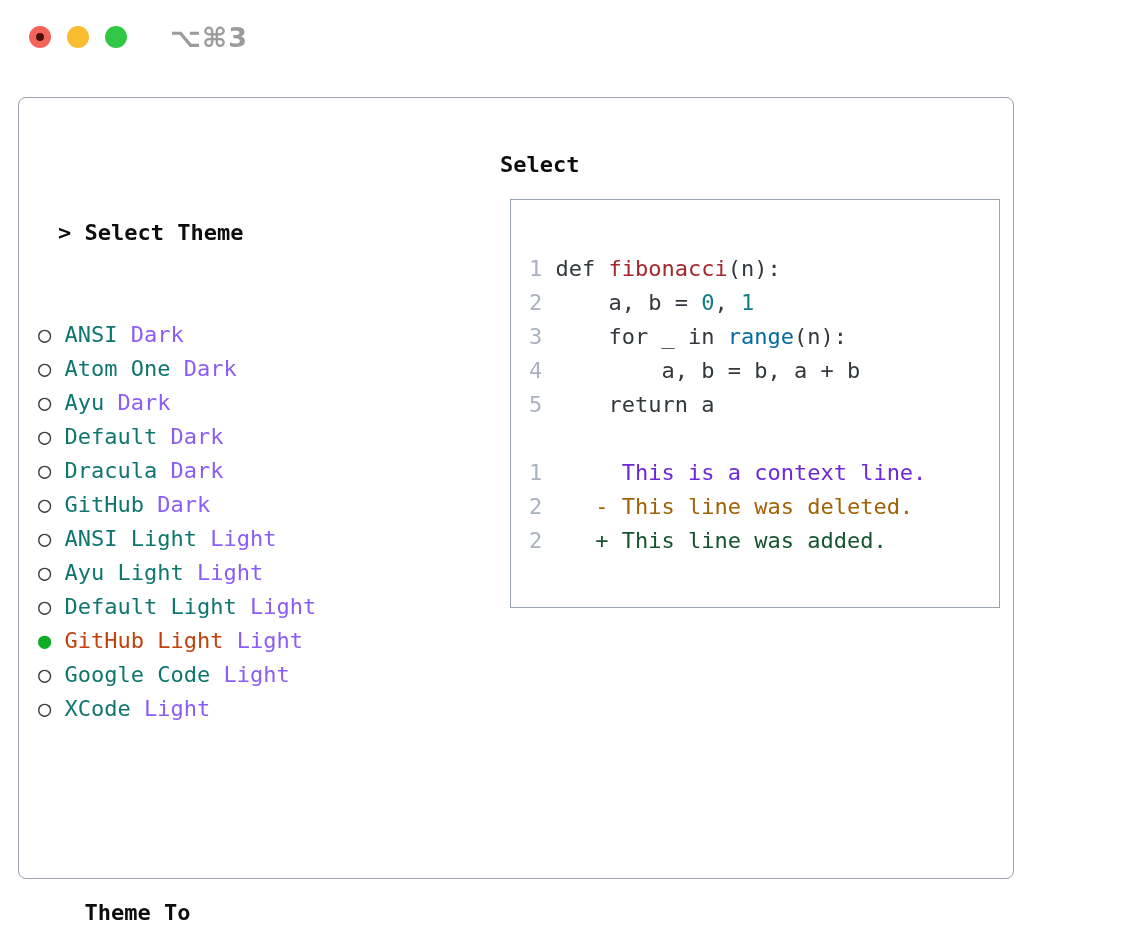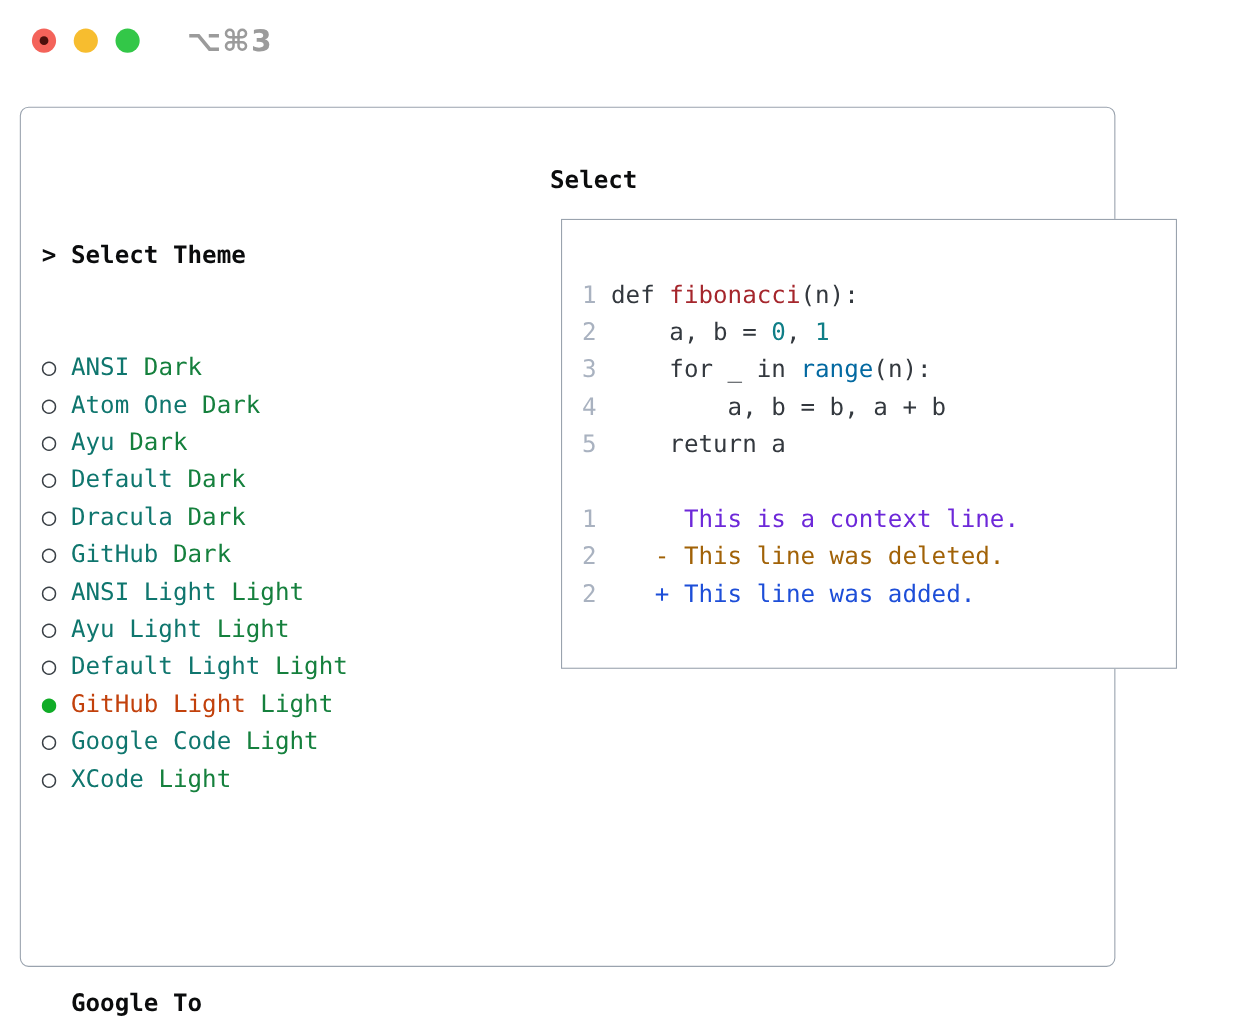--- a/index.html
+++ b/index.html
@@ -29,50 +29,50 @@
   .main-box {
     position:absolute; left:18px; top:97px; width:996px; height:782px;
     border:1.5px solid #9aa3ae; border-radius:8px; background:#ffffff;
   }
   
   .left-col {
     position:absolute; left:38px; top:148px;
     font-size:22px; line-height:34px; white-space:pre; color:#33383e;
   }
   .trow { height:34px; }
-  .trow.header { font-weight:bold; color:#0b0c0d; }
+  .trow.header { font-weight:bold; color:#0b0c0d;margin-left:20px; }
   .indent2 { padding-left:2ch; }
   .prefix { color:#0b0c0d; font-weight:bold; }
   .bullet { color:#3a4046; }
   .trow.selected .bullet { color:#10ac27; }
   .trow .nm { color:#0f766e; }
   .trow.selected .nm { color:#c2410c; }
-  .variant { color:#15803d; }
+  .variant { color:#8b5cf6; }
   
   .preview-heading {
     position:absolute; left:500px; top:148px; height:34px; line-height:34px;
     font-size:22px; font-weight:bold; color:#0b0c0d;
   }
   .preview-box {
-    position:absolute; left:510px; top:199px; width:560px; height:409px;
+    position:absolute; left:510px; top:199px; width:490px; height:409px;
     border:1.5px solid #9aa3ae; background:#ffffff; overflow:hidden;
   }
   .preview-code {
     position:absolute; left:18px; top:52px;
     font-size:22px; line-height:34px; white-space:pre;
   }
   .pline { height:34px; }
   .gut { color:#a9b2c0; }
   .c-plain   { color:#33383e; }
   .c-func    { color:#a5262c; }
   .c-num     { color:#0f7e87; }
   .c-builtin { color:#0369a1; }
   .c-context { color:#6d28d9; }
   .c-deleted { color:#a16207; }
-  .c-added   { color:#1d4ed8; }
+  .c-added   { color:#14532d; }
 </style>
 </head>
 <body>
 
 <div class="window">
 
   <div class="titlebar">
     <div class="lights">
       <span class="light close"></span>
       <span class="light min"></span>
@@ -80,21 +80,21 @@
     </div>
     <div class="win-title">⌥⌘3</div>
   </div>
 
   <div class="main-box"></div>
 
   <div class="left-col">
     <div class="trow header"><span class="prefix">&gt;</span><span> </span><span>Select Theme</span></div>
     <div id="theme-list"><div class="trow"><span class="bullet">○</span> <span class="nm">ANSI</span> <span class="variant">Dark</span></div><div class="trow"><span class="bullet">○</span> <span class="nm">Atom One</span> <span class="variant">Dark</span></div><div class="trow"><span class="bullet">○</span> <span class="nm">Ayu</span> <span class="variant">Dark</span></div><div class="trow"><span class="bullet">○</span> <span class="nm">Default</span> <span class="variant">Dark</span></div><div class="trow"><span class="bullet">○</span> <span class="nm">Dracula</span> <span class="variant">Dark</span></div><div class="trow"><span class="bullet">○</span> <span class="nm">GitHub</span> <span class="variant">Dark</span></div><div class="trow"><span class="bullet">○</span> <span class="nm">ANSI Light</span> <span class="variant">Light</span></div><div class="trow"><span class="bullet">○</span> <span class="nm">Ayu Light</span> <span class="variant">Light</span></div><div class="trow"><span class="bullet">○</span> <span class="nm">Default Light</span> <span class="variant">Light</span></div><div class="trow selected"><span class="bullet">●</span> <span class="nm">GitHub Light</span> <span class="variant">Light</span></div><div class="trow"><span class="bullet">○</span> <span class="nm">Google Code</span> <span class="variant">Light</span></div><div class="trow"><span class="bullet">○</span> <span class="nm">XCode</span> <span class="variant">Light</span></div></div>
     <div class="trow blank"></div>
-    <div class="trow header indent2">Google To</div>
+    <div class="trow header indent2">Theme To</div>
     
     
     
     
   </div>
 
   <div class="preview-heading">Select</div>
 
   <div class="preview-box">
     <div class="preview-code" id="preview-code"><div class="pline"><span class="gut">1 </span><span class="c-plain">def </span><span class="c-func">fibonacci</span><span class="c-plain">(n):</span></div><div class="pline"><span class="gut">2 </span><span class="c-plain">    a, b = </span><span class="c-num">0</span><span class="c-plain">, </span><span class="c-num">1</span></div><div class="pline"><span class="gut">3 </span><span class="c-plain">    for _ in </span><span class="c-builtin">range</span><span class="c-plain">(n):</span></div><div class="pline"><span class="gut">4 </span><span class="c-plain">        a, b = b, a + b</span></div><div class="pline"><span class="gut">5 </span><span class="c-plain">    return a</span></div><div class="pline"><span class="gut">  </span></div><div class="pline"><span class="gut">1 </span><span class="c-context">     This is a context line.</span></div><div class="pline"><span class="gut">2 </span><span class="c-deleted">   - This line was deleted.</span></div><div class="pline"><span class="gut">2 </span><span class="c-added">   + This line was added.</span></div></div>

